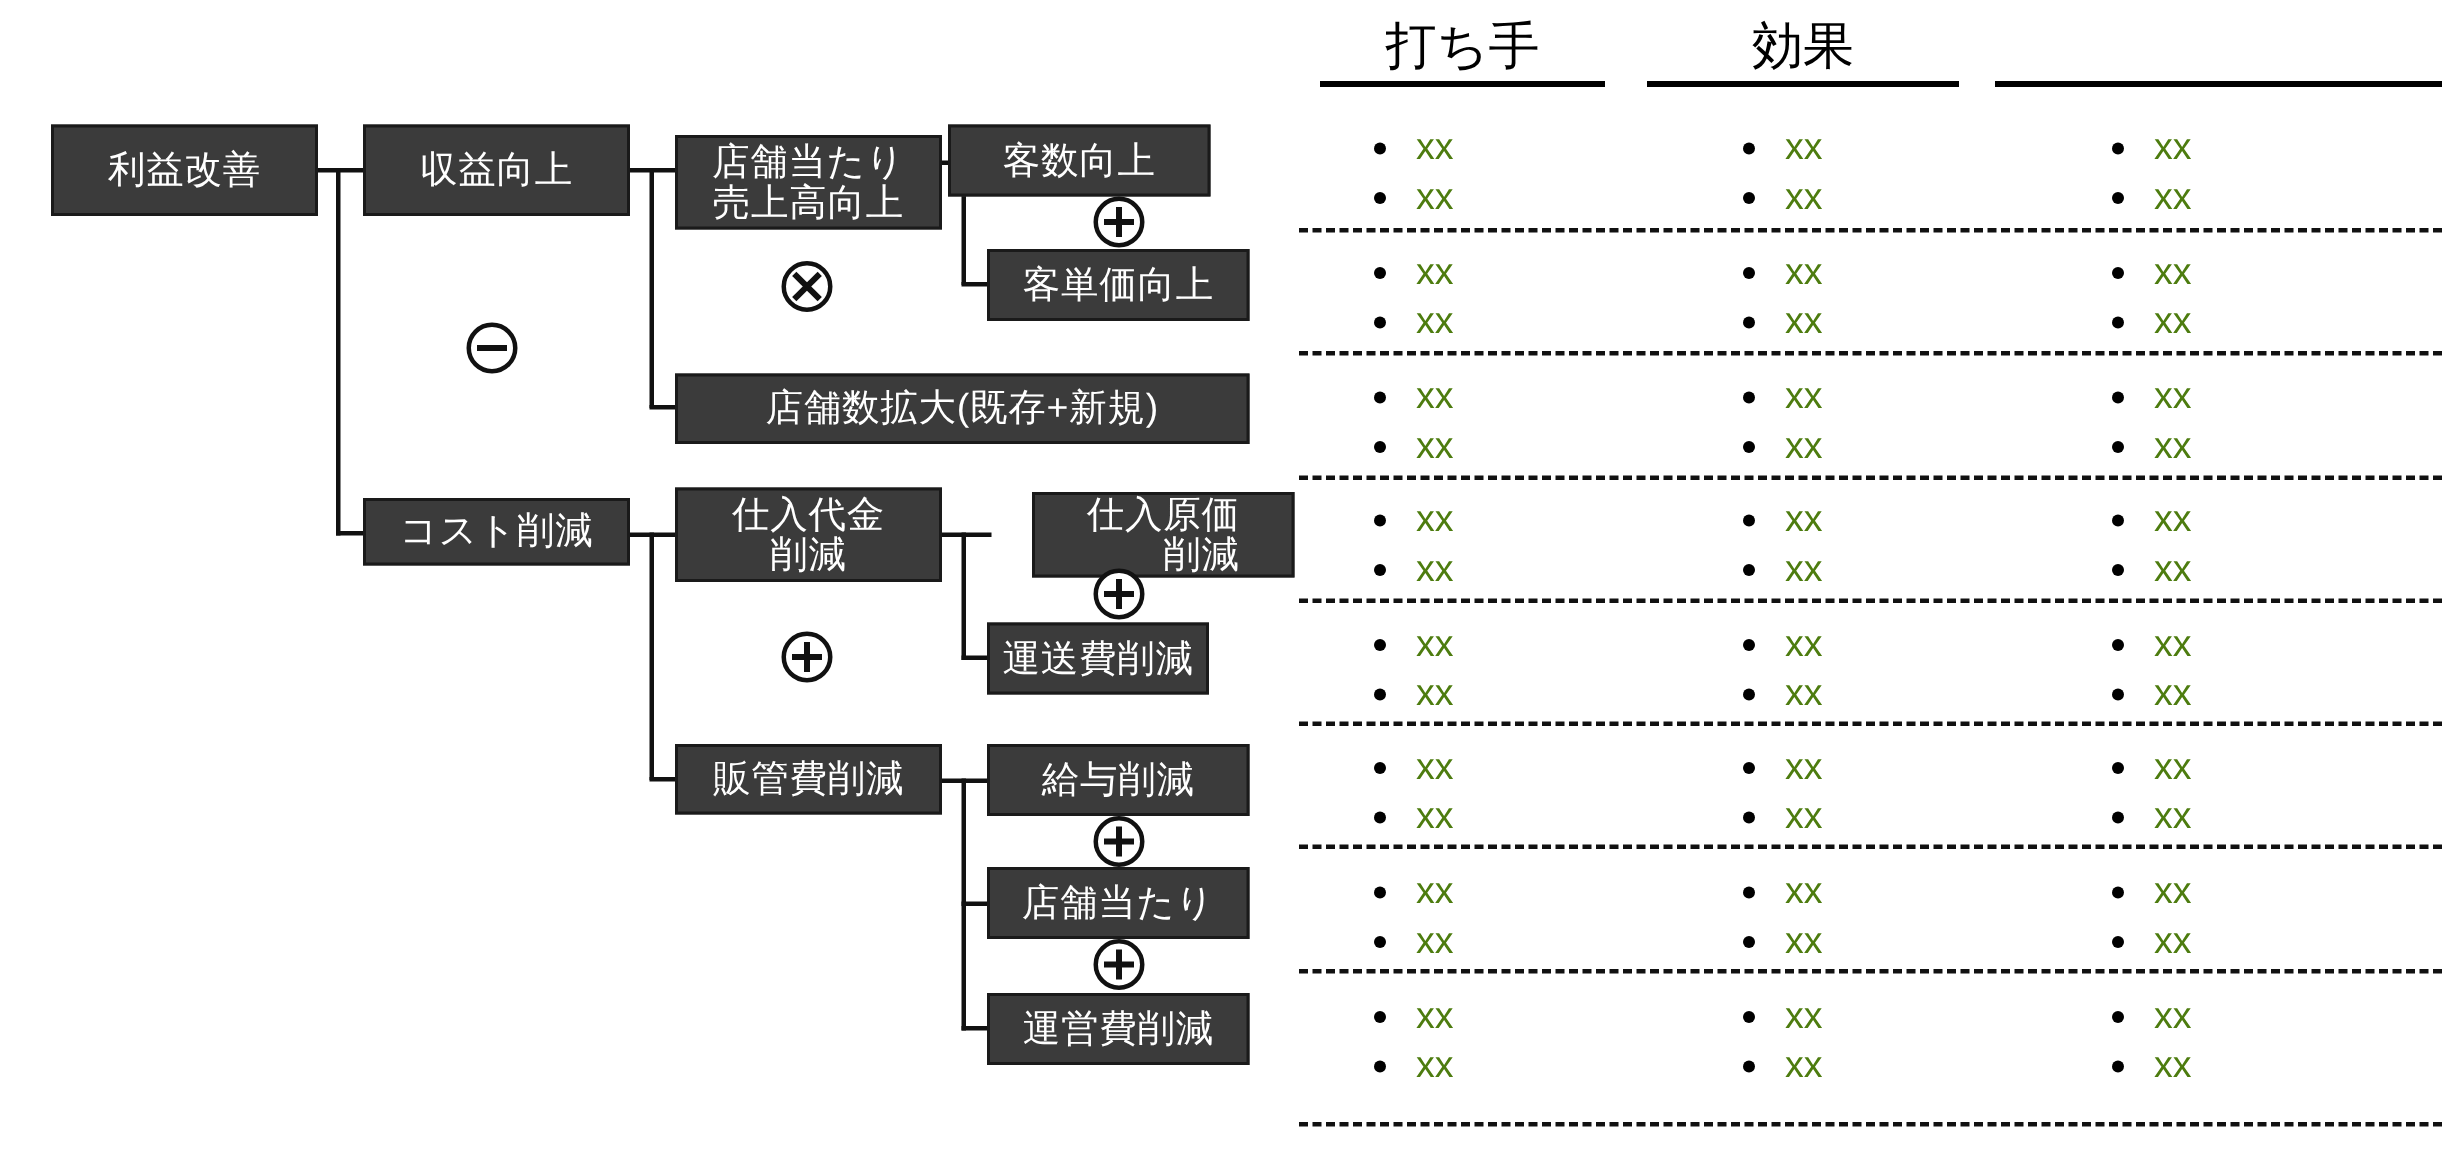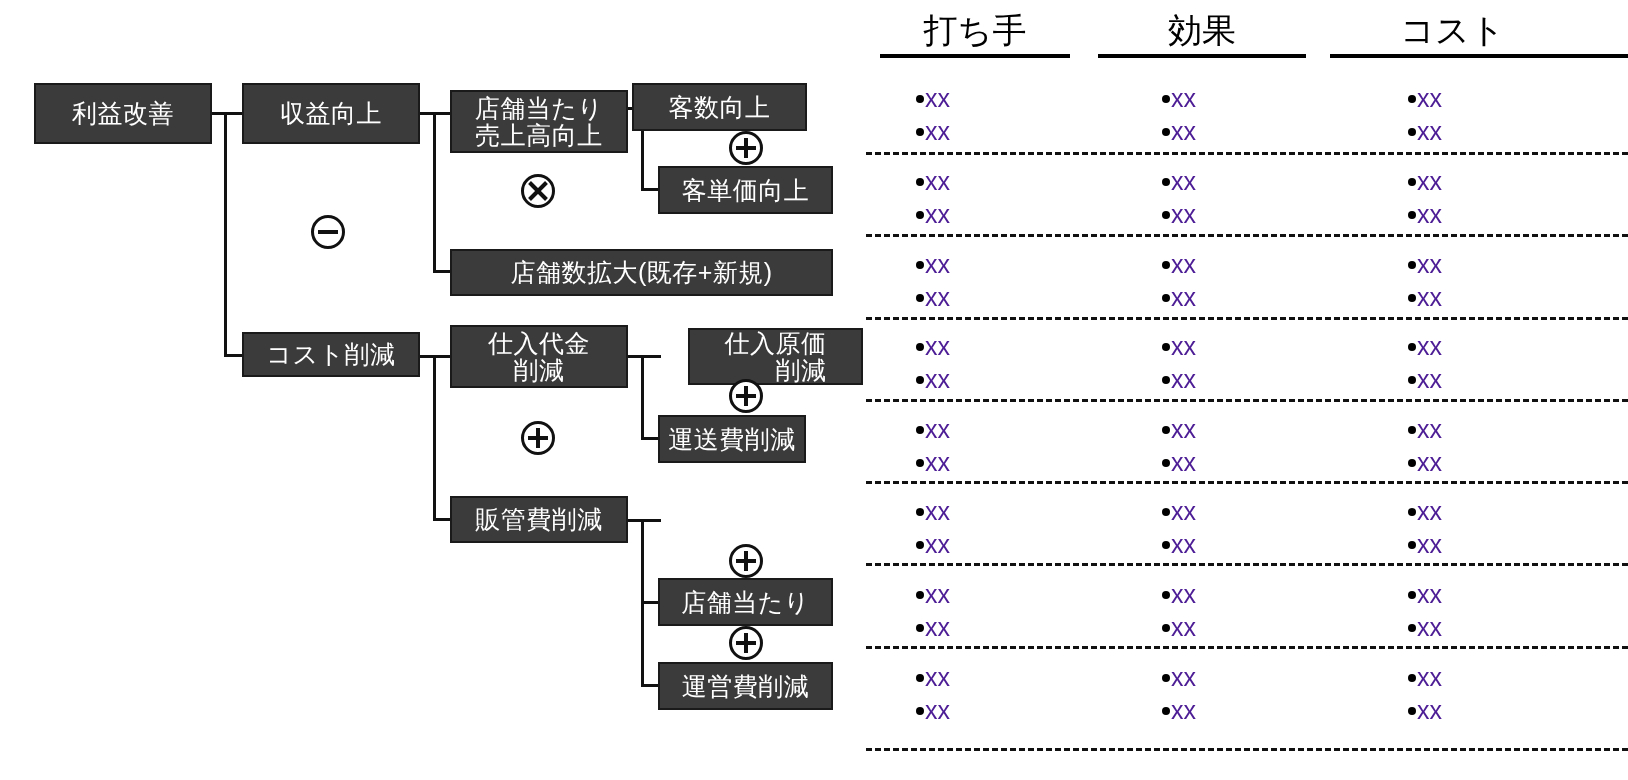--- a/index.html
+++ b/index.html
@@ -58,25 +58,25 @@
     white-space:nowrap;
   }
   .col-rule { position:absolute; height:4px; background:#000000; }
   .dash-rule {
     position:absolute; height:0;
     border-top:3px dashed #111111;
   }
   .bullet-line {
     position:absolute;
     font-size:25px;
-    color:#4c1d95;
+    color:#4d7c0f;
     white-space:nowrap;
     display:flex;
     align-items:center;
-    gap:1px;
+    gap:20px;
   }
   .bullet-line .dot {
     width:8px; height:8px; border-radius:50%;
     background:#000000; display:inline-block; flex:none;
   }
 </style>
 </head>
 <body>
 
 <div id="stage">
@@ -124,20 +124,21 @@
 
   <div class="node" style="left:632px; top:83px;  width:175px; height:48px;">客数向上</div>
 
   <div class="node" style="left:658px; top:166px; width:175px; height:48px;">客単価向上</div>
 
   <div class="node" style="left:688px; top:328px; width:175px; height:57px;text-align:right;">仕入原価
 削減</div>
 
   <div class="node" style="left:658px; top:415px; width:148px; height:48px;">運送費削減</div>
 
+  <div class="node" style="left:658px; top:496px; width:175px; height:48px;">給与削減</div>
 
   <div class="node" style="left:658px; top:578px; width:175px; height:48px;">店舗当たり</div>
 
   <div class="node" style="left:658px; top:662px; width:175px; height:48px;">運営費削減</div>
 
   <div class="op minus" style="left:311px; top:215px;">
       <i class="h"></i>
     </div>
   <div class="op times" style="left:521px; top:174px;">
       <i class="d1"></i>
@@ -163,21 +164,20 @@
       <i class="h"></i>
       <i class="v"></i>
     </div>
 
   <div class="col-header" style="left:880px; top:8px; width:190px;">打ち手</div>
   <div class="col-rule" style="left:880px; top:54px; width:190px;"></div>
 
   <div class="col-header" style="left:1098px; top:8px; width:208px;">効果</div>
   <div class="col-rule" style="left:1098px; top:54px; width:208px;"></div>
 
-  <div class="col-header" style="left:1330px; top:8px; width:245px;">コスト</div>
   <div class="col-rule" style="left:1330px; top:54px; width:298px;"></div>
 
   <div id="table-body">
       <div class="bullet-line" style="left: 916px; top: 84px;">
         <span class="dot"></span>
         <span>xx</span>
       </div>
       <div class="bullet-line" style="left: 916px; top: 117px;">
         <span class="dot"></span>
         <span>xx</span>

